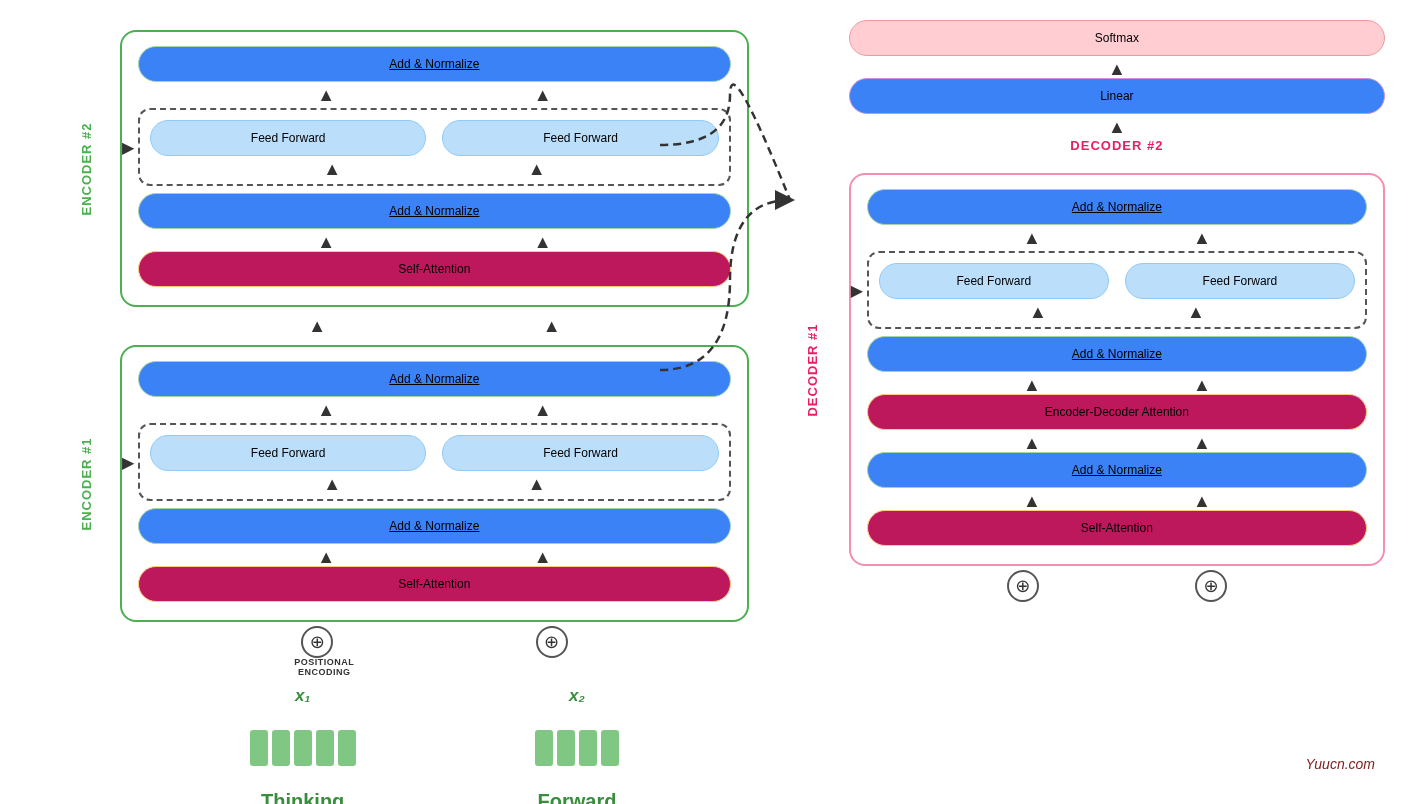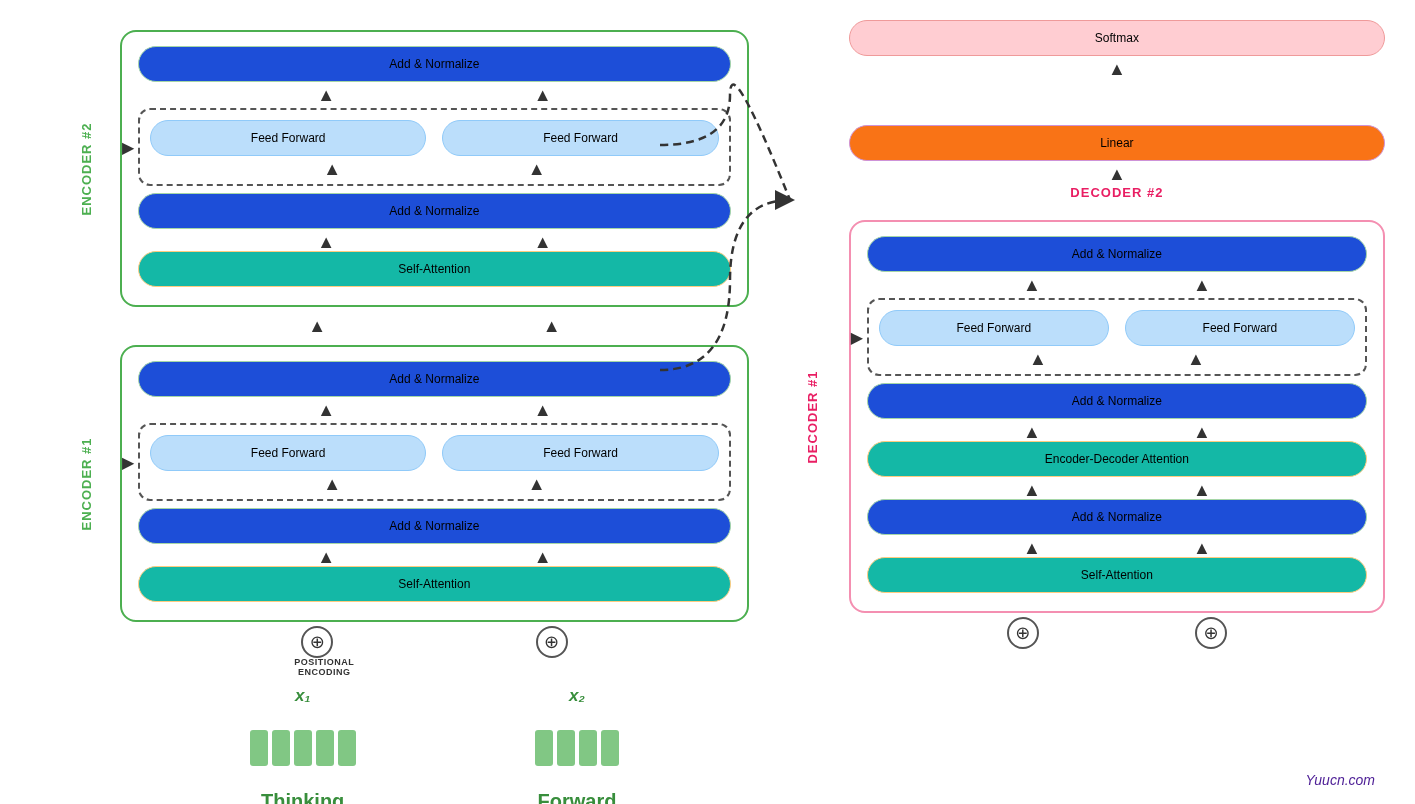--- a/index.html
+++ b/index.html
@@ -92,39 +92,39 @@
     .pill {
       border-radius: 50px;
       padding: 10px 20px;
       text-align: center;
       font-size: 12px;
       font-weight: 500;
       width: 100%;
     }
 
     .pill-green {
-      background: #1d4ed8;
+      background: #3b82f6;
       border: 1.5px solid #A5D6A7;
+      text-decoration: underline;
     }
 
     .pill-blue {
       background: #BBDEFB;
       border: 1.5px solid #90CAF9;
       width: calc(50% - 8px);
     }
 
     .pill-peach {
-      background: #14b8a6;
+      background: #be185d;
       border: 1.5px solid #FFCC80;
     }
 
     .pill-purple {
-      background: #f97316;
+      background: #3b82f6;
       border: 1.5px solid #CE93D8;
-      margin-top: 47px;
     }
 
     .pill-pink-top {
       background: #FFCDD2;
       border: 1.5px solid #EF9A9A;
     }
 
     
     .arrow-up {
       display: flex;
@@ -237,24 +237,24 @@
       font-weight: bold;
       color: #333;
       text-align: center;
       line-height: 1.1;
       letter-spacing: 0.5px;
     }
 
     
     .watermark {
       position: absolute;
-      bottom: 16px;
+      bottom: 32px;
       right: 40px;
       font-size: 14px;
-      color: #4c1d95;
+      color: #7f1d1d;
       font-style: italic;
     }
 
     
     .svg-overlay {
       position: absolute;
       top: 0; left: 0;
       width: 1415px;
       height: 804px;
       pointer-events: none;

